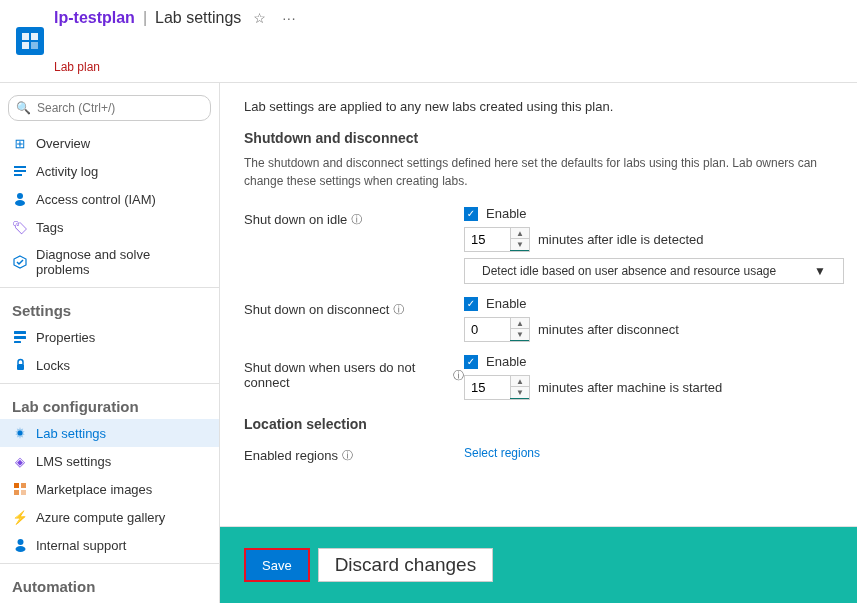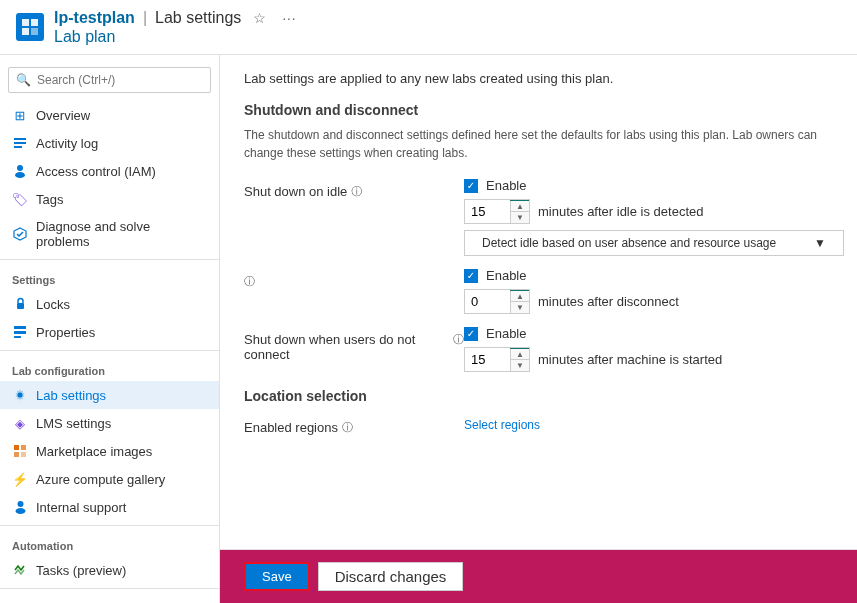--- a/index.html
+++ b/index.html
@@ -3,76 +3,76 @@
   <meta charset="utf-8">
   <style>
     * { box-sizing: border-box; margin: 0; padding: 0; }
     body { font-family: 'Segoe UI', Arial, sans-serif; font-size: 13px; color: #333; background: #fff; display: flex; flex-direction: column; height: 603px; overflow: hidden; }
     
     
     .top-header { display: flex; align-items: center; padding: 8px 16px; border-bottom: 1px solid #e0e0e0; background: #fff; min-height: 48px; }
     .top-header .resource-icon { width: 28px; height: 28px; background: #0078d4; border-radius: 3px; display: flex; align-items: center; justify-content: center; color: white; font-size: 14px; font-weight: bold; margin-right: 10px; flex-shrink: 0; }
     .top-header .title-group { display: flex; flex-direction: column; }
     .top-header .title-row { display: flex; align-items: center; gap: 8px; }
-    .top-header .resource-name { font-size: 16px; font-weight: 600; color: #0369a1; }
+    .top-header .resource-name { font-size: 16px; font-weight: 600; color: #6d28d9; }
     .top-header .separator { color: #999; font-size: 16px; }
     .top-header .page-title { font-size: 16px; font-weight: 400; color: #333; }
-    .top-header .subtitle { font-size: 16px; color: #0369a1; }
+    .top-header .subtitle { font-size: 12px; color: #b91c1c; margin-top: 32px; }
     .star-icon, .more-icon { color: #666; font-size: 14px; cursor: pointer; padding: 2px 4px; }
     
     
     .main-layout { display: flex; flex: 1; overflow: hidden; }
     
     
     .sidebar { width: 220px; border-right: 1px solid #e0e0e0; overflow-y: auto; padding: 8px 0; flex-shrink: 0; background: #fff; }
     .search-box { margin: 4px 8px 8px; position: relative; }
-    .search-box input { width: 100%; padding: 5px 8px 5px 28px; border: 1px solid #ccc; border-radius: 2px; font-size: 12px; color: #333; }
+    .search-box input { width: 100%; padding: 5px 8px 5px 28px; border: 1px solid #ccc; border-radius: 10px; font-size: 12px; color: #333; }
     .search-box .search-icon-inner { position: absolute; left: 8px; top: 50%; transform: translateY(-50%); color: #666; font-size: 12px; }
     
     .nav-item { display: flex; align-items: center; padding: 6px 12px; cursor: pointer; color: #333; font-size: 13px; gap: 8px; }
     .nav-item.active { background: #e5f0fb; color: #0078d4; }
     .nav-item .nav-icon { width: 16px; height: 16px; flex-shrink: 0; display: flex; align-items: center; justify-content: center; font-size: 13px; }
     
-    .nav-section-label { padding: 10px 12px 4px; font-size: 11px; font-weight: 600; color: #666; text-transform: none; }
+    .nav-section-label { padding: 10px 12px 4px; font-size: 15px; font-weight: 600; color: #666; text-transform: none; }
     .nav-divider { height: 1px; background: #e0e0e0; margin: 4px 0; }
     
     
     .content { flex: 1; overflow-y: auto; padding: 16px 24px; }
     .content-description { font-size: 13px; color: #333; margin-bottom: 16px; }
     
     .section-title { font-size: 14px; font-weight: 600; color: #404040; margin-bottom: 8px; }
     .section-desc { font-size: 12px; color: #555; margin-bottom: 16px; line-height: 1.5; }
     .settings-row { display: flex; align-items: flex-start; margin-bottom: 12px; }
-    .settings-label { width: 220px; flex-shrink: 0; font-size: 13px; color: #333; padding-top: 6px; display: flex; gap: 4px; }
+    .settings-label { width: 220px; flex-shrink: 0; font-size: 13px; color: #333; padding-top: 6px; display: flex; align-items: center; gap: 4px; }
     .settings-label .info-icon { color: #666; font-size: 11px; }
     .settings-controls { display: flex; flex-direction: column; gap: 6px; }
     
     .enable-row { display: flex; align-items: center; gap: 8px; }
     .checkbox-blue { width: 14px; height: 14px; background: #0078d4; border: 1px solid #0078d4; display: flex; align-items: center; justify-content: center; flex-shrink: 0; cursor: pointer; }
     .checkbox-blue::after { content: '✓'; color: white; font-size: 10px; line-height: 1; }
     
     .number-input-row { display: flex; align-items: center; gap: 8px; }
-    .number-spinner { display: flex; align-items: flex-end; border: 1px solid #ccc; background: #0f766e; }
+    .number-spinner { display: flex; align-items: flex-start; border: 1px solid #ccc; background: #0f766e; }
     .number-spinner input { width: 45px; padding: 4px 6px; border: none; outline: none; font-size: 13px; text-align: left; }
     .spinner-btns { display: flex; flex-direction: column; border-left: 1px solid #ccc; }
     .spinner-btn { width: 18px; height: 11px; display: flex; align-items: center; justify-content: center; cursor: pointer; font-size: 8px; color: #666; background: #f8f8f8; }
     .spinner-btn:first-child { border-bottom: 1px solid #ccc; }
     
     .dropdown-select { display: flex; align-items: center; border: 1px solid #ccc; padding: 5px 17px; background: #fff; min-width: 380px; cursor: pointer; justify-content: space-between; }
     .dropdown-select span { font-size: 12px; color: #333; }
     .dropdown-arrow { font-size: 10px; color: #666; }
     
     .location-section { margin-top: 16px; }
     
     .regions-box { border: 2px solid #e81123; padding: 4px 10px; display: inline-block; font-size: 13px; color: #333; background: #fff; }
     .select-regions-link { color: #0078d4; font-size: 12px; cursor: pointer; text-decoration: none; display: block; margin-top: 4px; }
     
-    .footer-actions { display: flex; gap: 8px; padding: 12px 24px; border-top: 1px solid #e0e0e0; background: #be185d; }
+    .footer-actions { display: flex; gap: 8px; padding: 21px 24px; border-top: 1px solid #e0e0e0; background: #14b8a6; }
     .btn-save { background: #0078d4; color: white; border: 2px solid #e81123; padding: 5px 16px; font-size: 13px; cursor: pointer; }
-    .btn-discard { background: #fff; color: #333; border: 1px solid #ccc; padding: 5px 16px; font-size: 15px; cursor: pointer; }
+    .btn-discard { background: #fff; color: #333; border: 1px solid #ccc; padding: 5px 16px; font-size: 19px; cursor: pointer; }
 
     
     .icon-blue { color: #0078d4; }
   </style>
 </head>
 <body>
 
 <div class="top-header">
   <div class="resource-icon">
     <svg width="18" height="18" viewBox="0 0 18 18" fill="none">
@@ -136,37 +136,37 @@
             <path d="M4 7 L6 9 L10 5" stroke="#0078d4" stroke-width="1.5" fill="none"></path>
           </svg>
       </span>
       <span>Diagnose and solve problems</span>
     </div>
 
     <div class="nav-divider"></div>
 
     <div class="nav-section-label">Settings</div>
     <div class="nav-item">
+      <span class="nav-icon icon-blue">
+        <svg width="14" height="14" viewBox="0 0 14 14" fill="none">
+            <rect x="1" y="1" width="12" height="3" rx="0.5" fill="#0078d4"></rect>
+            <rect x="1" y="6" width="12" height="3" rx="0.5" fill="#0078d4"></rect>
+            <rect x="1" y="11" width="7" height="2" rx="0.5" fill="#0078d4"></rect>
+          </svg>
+      </span>
+      <span>Properties</span>
+    </div>
+    <div class="nav-item">
       <span class="nav-icon">
         <svg width="13" height="14" viewBox="0 0 13 14" fill="none">
             <rect x="3" y="6" width="7" height="6" rx="1" fill="#0078d4"></rect>
             <path d="M4 6 V4 A2.5 2.5 0 0 1 9 4 V6" stroke="#0078d4" stroke-width="1.5" fill="none"></path>
           </svg>
       </span>
       <span>Locks</span>
-    </div>
-    <div class="nav-item">
-      <span class="nav-icon icon-blue">
-        <svg width="14" height="14" viewBox="0 0 14 14" fill="none">
-            <rect x="1" y="1" width="12" height="3" rx="0.5" fill="#0078d4"></rect>
-            <rect x="1" y="6" width="12" height="3" rx="0.5" fill="#0078d4"></rect>
-            <rect x="1" y="11" width="7" height="2" rx="0.5" fill="#0078d4"></rect>
-          </svg>
-      </span>
-      <span>Properties</span>
     </div>
 
     <div class="nav-divider"></div>
 
     <div class="nav-section-label">Lab configuration</div>
     <div class="nav-item active">
       <span class="nav-icon">
         <svg width="14" height="14" viewBox="0 0 14 14" fill="none">
             <circle cx="7" cy="7" r="2.5" fill="#0078d4"></circle>
             <path d="M7 1 L7.8 3.2 L10.2 2.5 L9.5 4.8 L11.7 5.5 L10 7 L11.7 8.5 L9.5 9.2 L10.2 11.5 L7.8 10.8 L7 13 L6.2 10.8 L3.8 11.5 L4.5 9.2 L2.3 8.5 L4 7 L2.3 5.5 L4.5 4.8 L3.8 2.5 L6.2 3.2 Z" fill="#0078d4" opacity="0.3"></path>
@@ -252,20 +252,21 @@
           </div>
           <div class="dropdown-select">
             <span>Detect idle based on user absence and resource usage</span>
             <span class="dropdown-arrow">▼</span>
           </div>
         </div>
       </div>
 
       <div class="settings-row">
         <div class="settings-label">
+          <span>Shut down on disconnect</span>
           <span class="info-icon">ⓘ</span>
         </div>
         <div class="settings-controls">
           <div class="enable-row">
             <div class="checkbox-blue"></div>
             <span>Enable</span>
           </div>
           <div class="number-input-row">
             <div class="number-spinner">
               <input type="text" value="0" style="">

